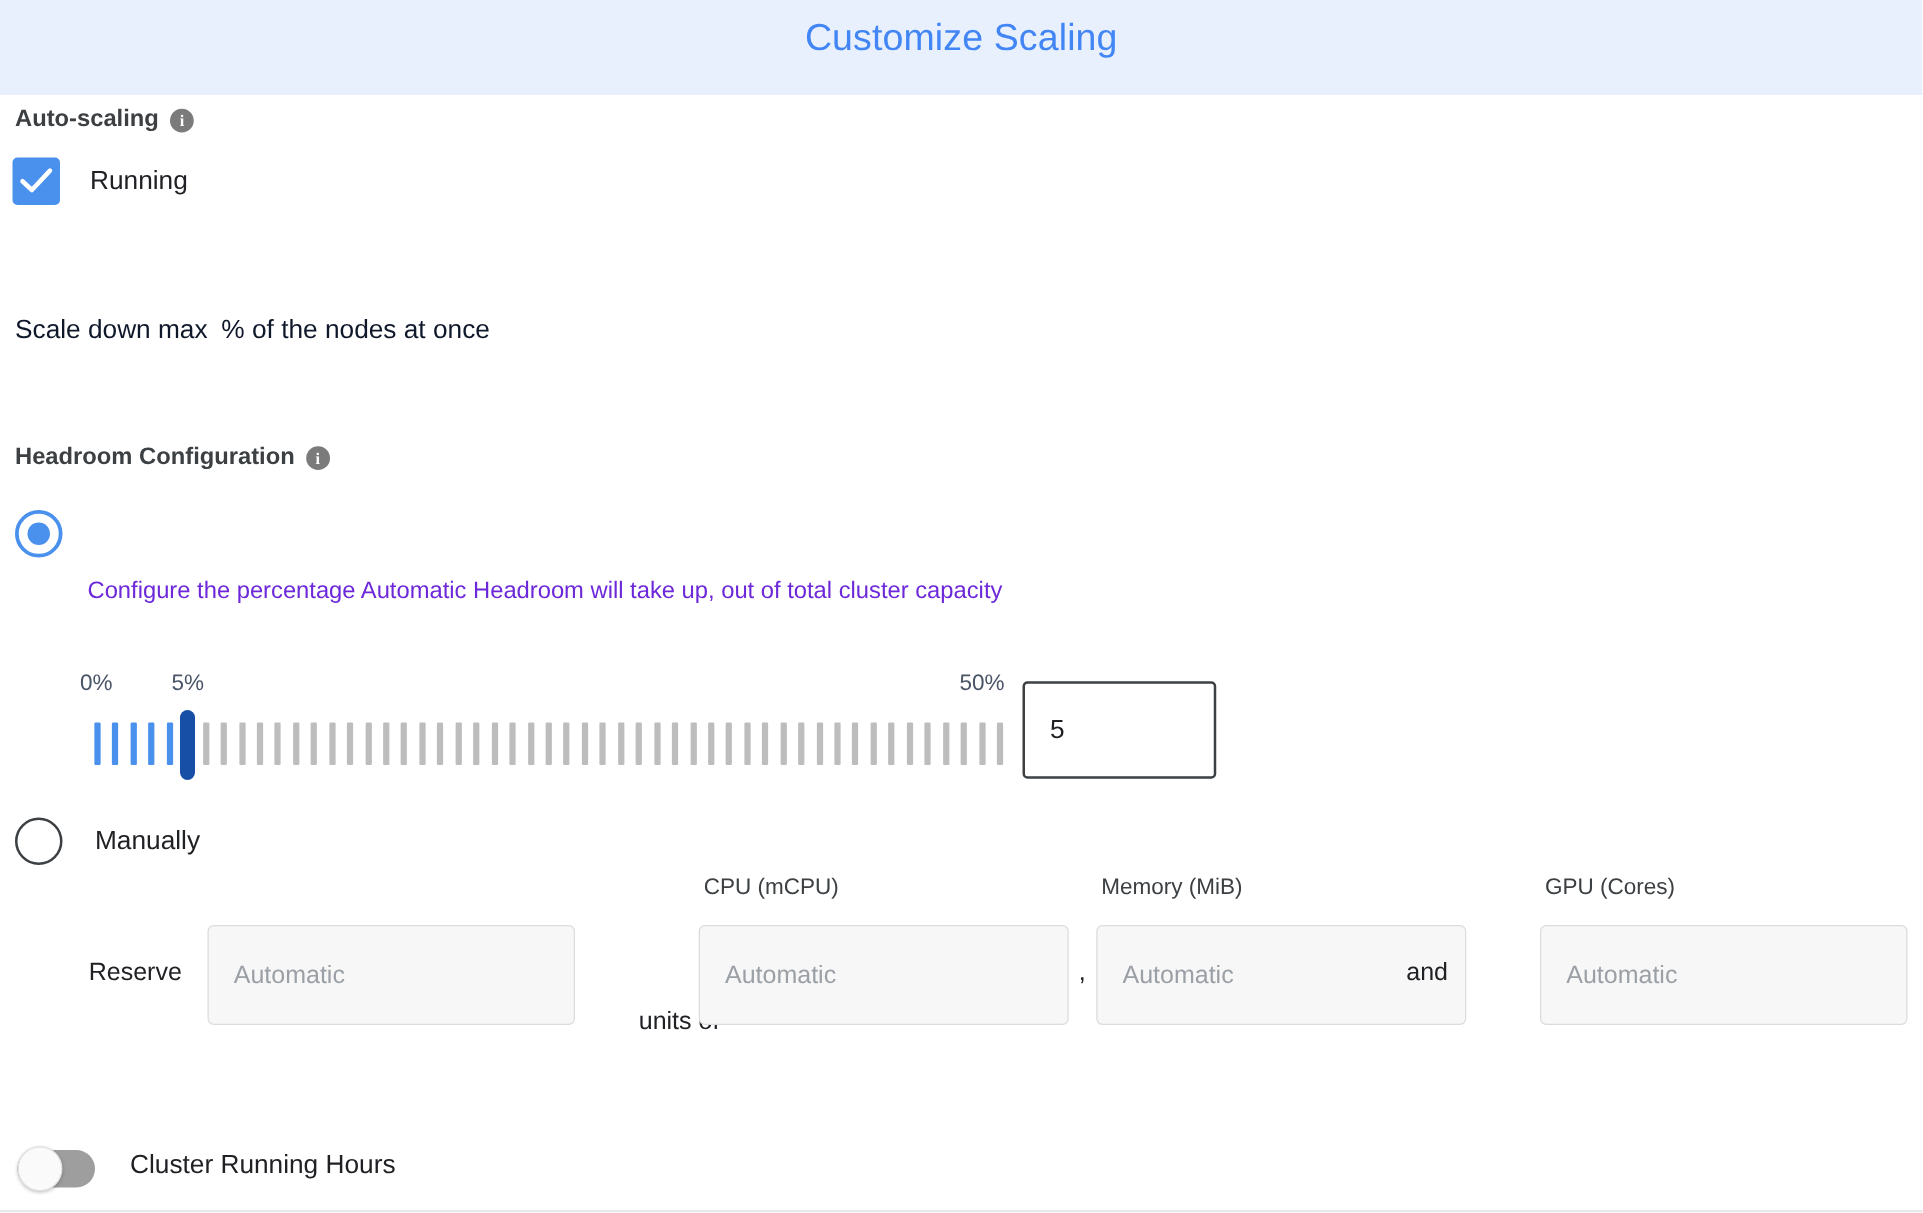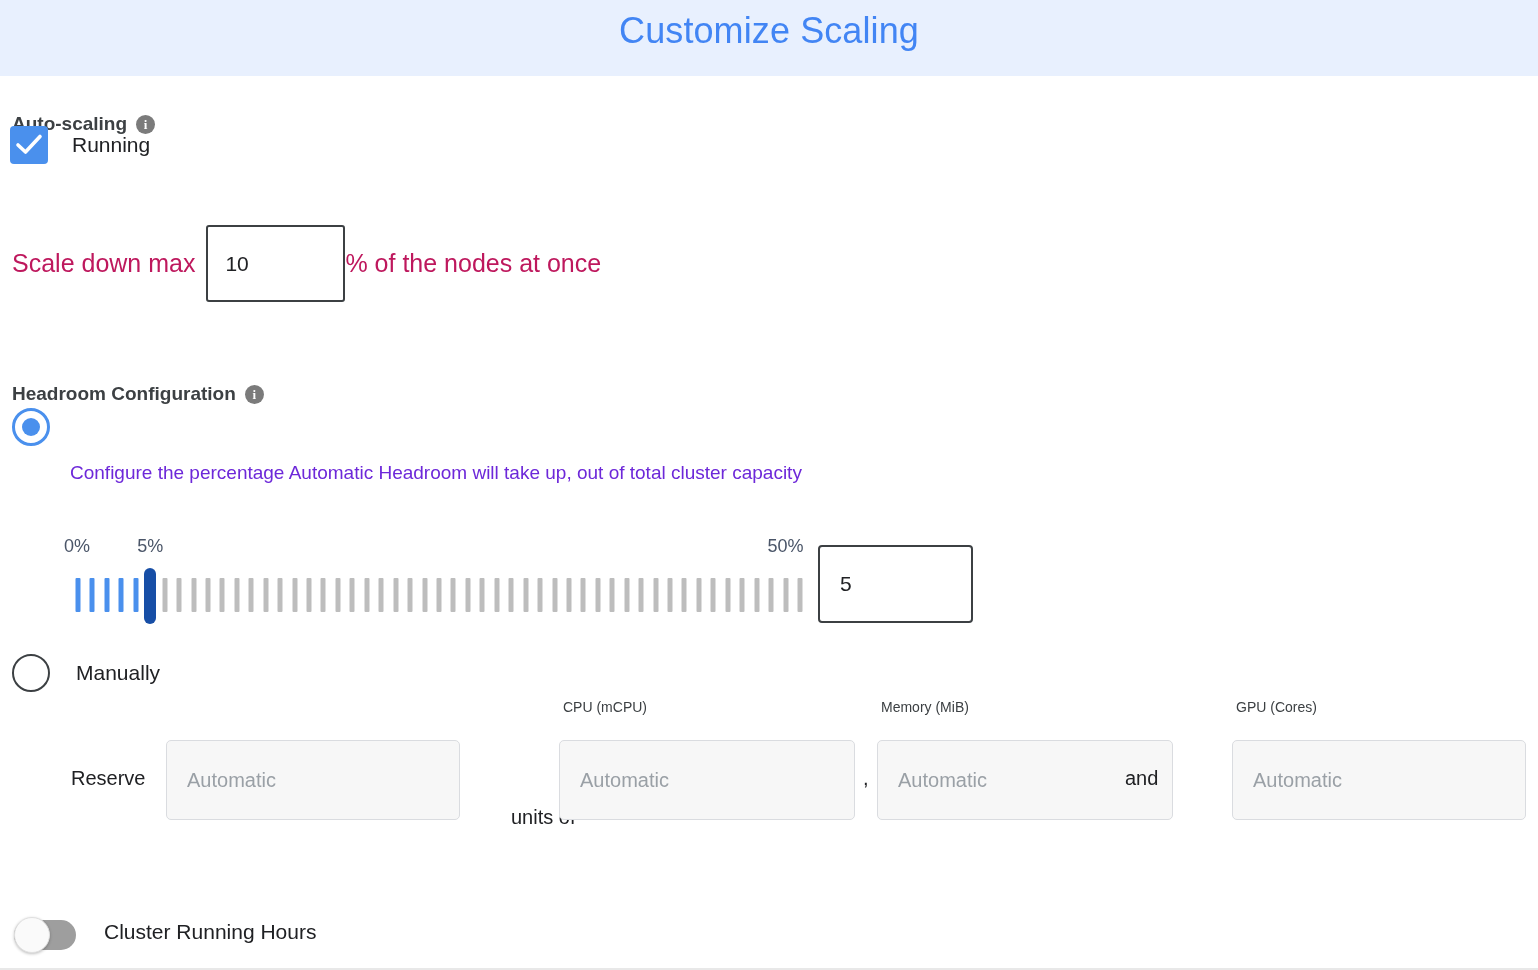--- a/index.html
+++ b/index.html
@@ -21,37 +21,36 @@
     position: absolute;
     left: 0; top: 0;
     width: 1538px;
     height: 76px;
     background: #e8f0fe;
     display: flex;
     align-items: center;
     justify-content: center;
   }
   .dialog-title {
-    font-size: 36px;
+    font-size: 30px;
     font-weight: 400;
     color: #4285f4;
     letter-spacing: 0.1px;
     line-height: 1;
     padding-bottom: 14px;
   }
 
   
   .section-label {
     font-size: 19px;
     font-weight: 700;
     color: #3c4043;
     display: flex;
     align-items: center;
     gap: 9px;
-    margin-top: 28px;
   }
   .info-icon {
     width: 19px;
     height: 19px;
     border-radius: 50%;
     background: #7b7b7b;
     color: #ffffff;
     font-size: 13px;
     font-weight: 700;
     font-family: "Liberation Serif", serif;
@@ -82,21 +81,21 @@
   .checkbox-label { font-size: 21px; color: #202124; }
 
   
   .scale-row {
     position: absolute;
     left: 12px; top: 225px;
     display: flex;
     align-items: center;
     height: 77px;
   }
-  .scale-text { font-size: 25px; color: #be185d; }
+  .scale-text { font-size: 21px; color: #0f172a; }
   .scale-text.pre { margin-right: 11px; }
   .scale-input {
     width: 139px;
     height: 77px;
     box-sizing: border-box;
     border: 2px solid #3c4043;
     border-radius: 3px;
     background: #fff;
     font-family: "Liberation Sans", sans-serif;
     font-size: 21px;
@@ -189,21 +188,21 @@
     font-family: "Liberation Sans", sans-serif;
     font-size: 21px;
     color: #202124;
     padding: 0 20px;
     outline: none;
   }
 
   
   .col-head {
     position: absolute;
-    font-size: 14px;
+    font-size: 18px;
     color: #3c4043;
     white-space: nowrap;
   }
   #head-cpu    { left: 563px; top: 699px; }
   #head-memory { left: 881px; top: 699px; }
   #head-gpu    { left: 1236px; top: 699px; }
 
   .reserve-label {
     position: absolute;
     left: 71px; top: 767px;
@@ -290,21 +289,20 @@
   <span class="checkbox">
     <svg width="28" height="26" viewBox="0 0 28 26">
       <path d="M3 13 L10.5 20 L25 4.5" stroke="#ffffff" stroke-width="3.6" fill="none" stroke-linecap="round" stroke-linejoin="round"></path>
     </svg>
   </span>
   <span class="checkbox-label">Running</span>
 </div>
 
 <div class="scale-row">
   <span class="scale-text pre">Scale down max</span>
-  <input class="scale-input" type="text" value="10" style="">
   <span class="scale-text">% of the nodes at once</span>
 </div>
 
 <div id="headroom-label" class="section-label">
   <span>Headroom Configuration</span>
   <span class="info-icon">i</span>
 </div>
 
 <div id="radio-auto-row" class="radio-row">
   <span class="radio checked"></span>

